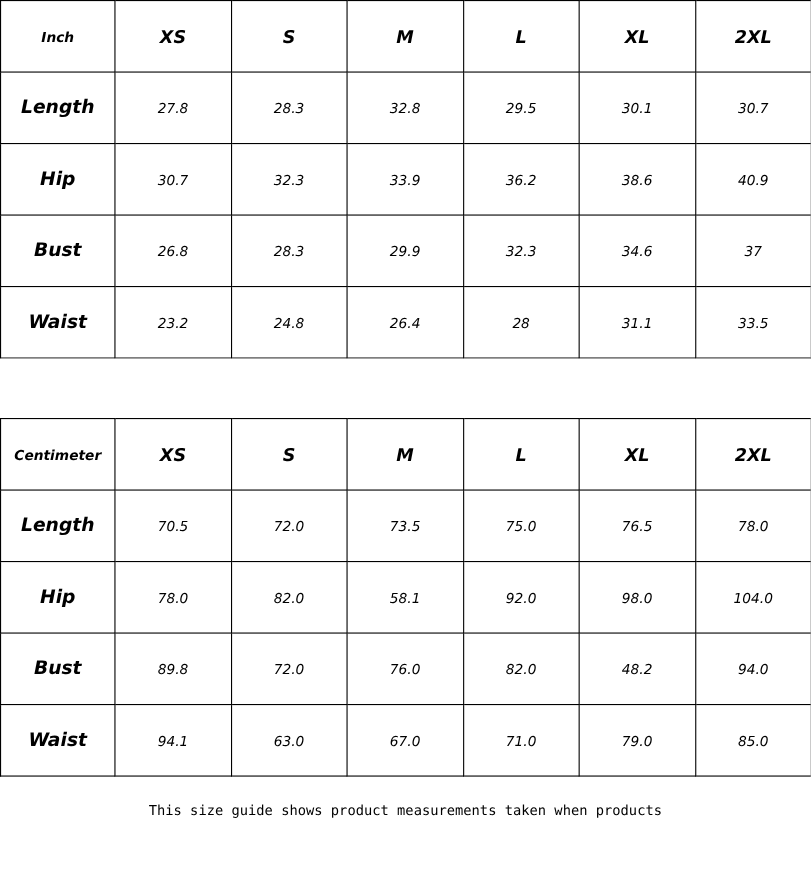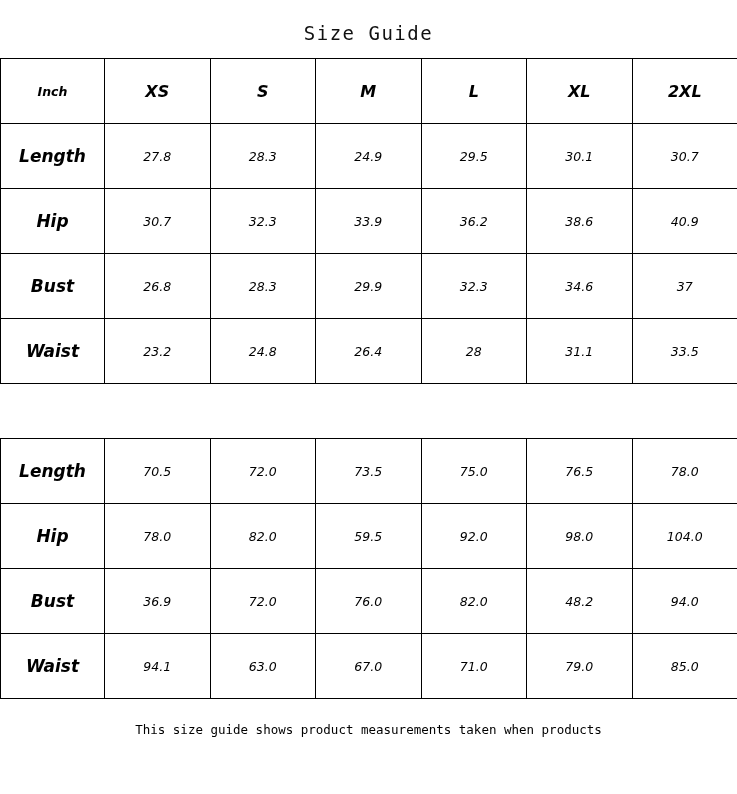--- a/index.html
+++ b/index.html
@@ -71,21 +71,20 @@
     color: #000000;
     padding-top: 22px;
   }
   .footer div { white-space: pre; }
 </style>
 </head>
 <body>
 
 <div class="page">
 
-  <div class="title">Size Guide</div>
 
   <table class="size-table">
     <colgroup>
       <col class="c0">
         <col class="cx">
         <col class="cx">
         <col class="cx">
         <col class="cx">
         <col class="cx">
         <col class="cx">
@@ -97,21 +96,21 @@
         <td class="hdr">S</td>
         <td class="hdr">M</td>
         <td class="hdr">L</td>
         <td class="hdr">XL</td>
         <td class="hdr">2XL</td>
       </tr>
       <tr>
         <td class="rowlabel">Length</td>
         <td>27.8</td>
         <td>28.3</td>
-        <td>24.9</td>
+        <td>32.8</td>
         <td>29.5</td>
         <td>30.1</td>
         <td>30.7</td>
       </tr>
       <tr>
         <td class="rowlabel">Hip</td>
         <td>30.7</td>
         <td>32.3</td>
         <td>33.9</td>
         <td>36.2</td>
@@ -146,40 +145,49 @@
       <col class="c0">
         <col class="cx">
         <col class="cx">
         <col class="cx">
         <col class="cx">
         <col class="cx">
         <col class="cx">
     </colgroup>
     <tbody>
       <tr>
+        <td class="unit">Centimeter</td>
+        <td class="hdr">XS</td>
+        <td class="hdr">S</td>
+        <td class="hdr">M</td>
+        <td class="hdr">L</td>
+        <td class="hdr">XL</td>
+        <td class="hdr">2XL</td>
+      </tr>
+      <tr>
         <td class="rowlabel">Length</td>
         <td>70.5</td>
         <td>72.0</td>
         <td>73.5</td>
         <td>75.0</td>
         <td>76.5</td>
         <td>78.0</td>
       </tr>
       <tr>
         <td class="rowlabel">Hip</td>
         <td>78.0</td>
         <td>82.0</td>
-        <td>59.5</td>
+        <td>58.1</td>
         <td>92.0</td>
         <td>98.0</td>
         <td>104.0</td>
       </tr>
       <tr>
         <td class="rowlabel">Bust</td>
-        <td>36.9</td>
+        <td>89.8</td>
         <td>72.0</td>
         <td>76.0</td>
         <td>82.0</td>
         <td>48.2</td>
         <td>94.0</td>
       </tr>
       <tr>
         <td class="rowlabel">Waist</td>
         <td>94.1</td>
         <td>63.0</td>

